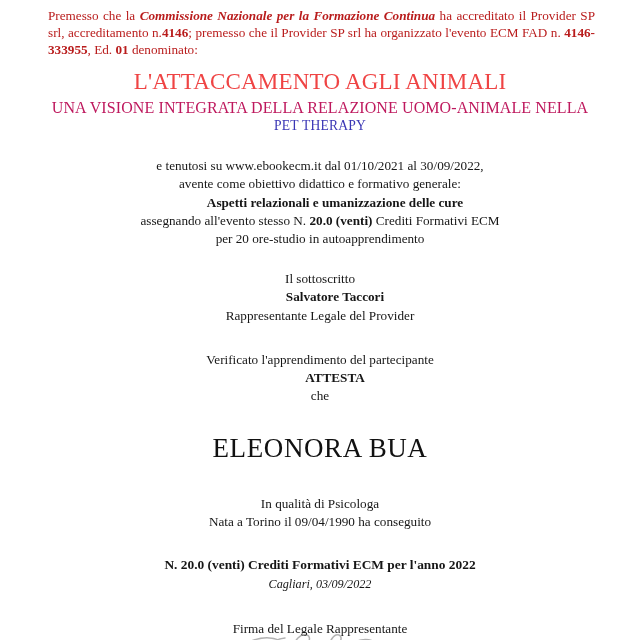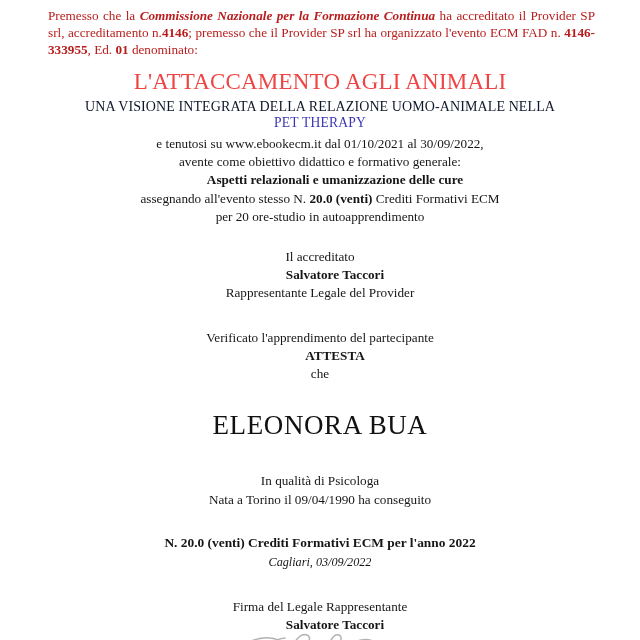--- a/index.html
+++ b/index.html
@@ -43,22 +43,22 @@
   }
   .title-main {
     font-size: 23px;
     letter-spacing: 0.2px;
     color: #ef4444;
     line-height: 1.05;
     font-weight: normal;
     margin: 4px;
   }
   .title-sub {
-    font-size: 14px;
-    color: #0f172a;
+    font-size: 16px;
+    color: #be185d;
     line-height: 1.12;
     margin: 2px 0 0 0;
     letter-spacing: 0.1px;
   }
   .title-sub2 {
     font-size: 13.6px;
     color: #3a36b5;
     line-height: 1.15;
     margin: 1px 0 0 0;
     letter-spacing: 0.2px;
@@ -67,21 +67,21 @@
   
   .c {
     text-align: center;
     font-size: 13.2px;
     line-height: 1.38;
     color: #161616;
   }
   .c .b { font-weight: bold; }
   .bold { font-weight: bold; padding-left: 30px; }
 
-  .block-event { margin-top: 4px; }
+  .block-event { margin-top: 24px; }
   .block-sub   { margin-top: 22px; }
   .block-att   { margin-top: 26px; }
 
   .recipient {
     text-align: center;
     font-size: 27px;
     letter-spacing: 0.6px;
     margin-top: 27px;
     color: #111111;
     font-weight: normal;
@@ -126,21 +126,21 @@
 
   <div class="c block-event">
     <div>e tenutosi su www.ebookecm.it dal 01/10/2021 al 30/09/2022,</div>
     <div>avente come obiettivo didattico e formativo generale:</div>
     <div class="bold">Aspetti relazionali e umanizzazione delle cure</div>
     <div><span>assegnando all'evento stesso N. </span><span class="b">20.0 (venti)</span><span> Crediti Formativi ECM</span></div>
     <div>per 20 ore-studio in autoapprendimento</div>
   </div>
 
   <div class="c block-sub">
-    <div>Il accreditato</div>
+    <div>Il sottoscritto</div>
     <div class="bold">Salvatore Taccori</div>
     <div>Rappresentante Legale del Provider</div>
   </div>
 
   <div class="c block-att">
     <div>Verificato l'apprendimento del partecipante</div>
     <div class="bold">ATTESTA</div>
     <div>che</div>
   </div>
 

